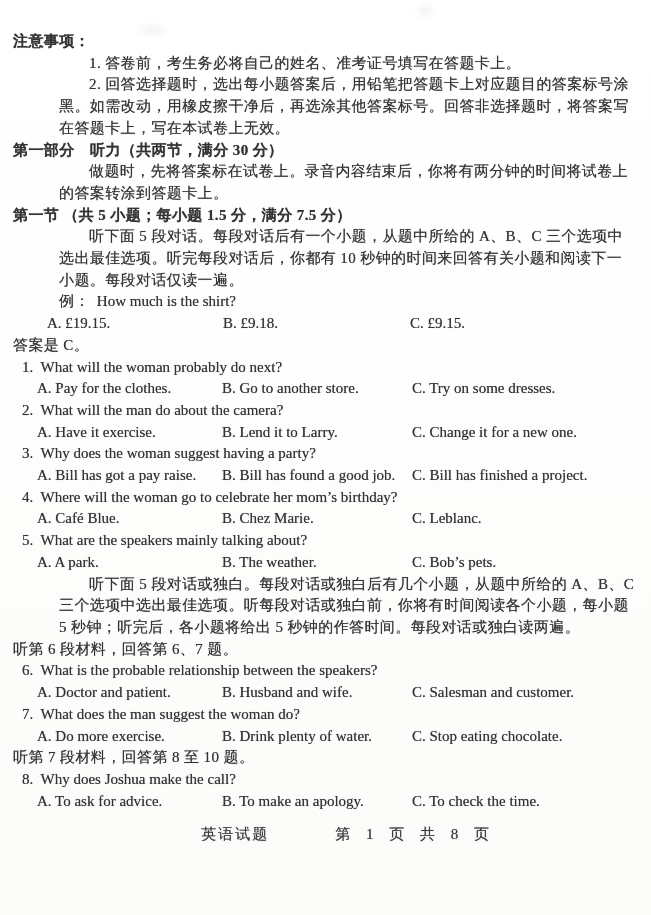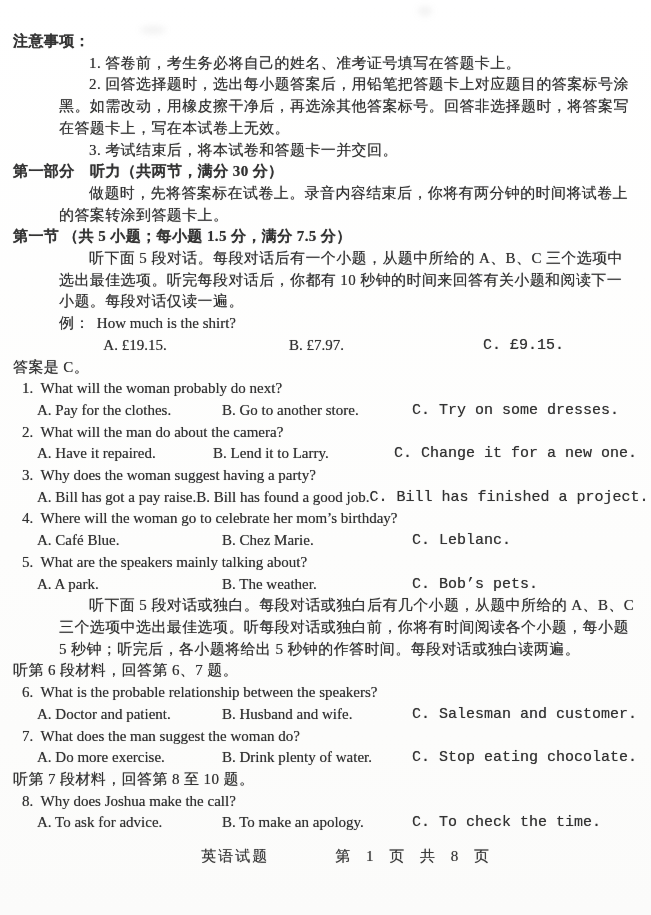--- a/index.html
+++ b/index.html
@@ -20,22 +20,22 @@
   .cn{letter-spacing:0.4px;margin-left:46px;}
   .b{font-weight:bold;}
   p,div.line{margin:0;}
   .indent{text-indent:2em;}
   .part-heading{margin-top:4px;}
   .q-line{padding-left:9px;}
   .q-num{display:inline-block;min-width:15px;}
   .opts{display:flex;padding-left:24px;}
   .opts .col-a{width:185px;white-space:nowrap;}
   .opts .col-b{width:190px;white-space:nowrap;}
-  .opts .col-c{flex:1;white-space:nowrap;font-family:Liberation Mono, monospace;}
-  .ex-opts{padding-left:34px;text-align:center;}
+  .opts .col-c{flex:1;white-space:nowrap;}
+  .ex-opts{padding-left:34px;}
   .ex-opts .col-a{width:176px;}
   .ex-opts .col-b{width:187px;}
   .ex-label{margin-right:7px;}
   .footer{display:flex;justify-content:center;gap:20px;margin-top:12px;color:#3c3c3c;}
   .footer .doc-label{letter-spacing:2px;text-align:right;}
   .footer .page-info{letter-spacing:6px;}
   .smudge{position:absolute;background:rgba(150,150,150,0.12);border-radius:50%;filter:blur(3px);}
   .s1{left:140px;top:26px;width:26px;height:8px;}
   .s2{left:418px;top:6px;width:14px;height:10px;}
 </style>
@@ -43,46 +43,45 @@
 <body>
 
 <div class="page">
 
   <span class="smudge s1"></span>
   <span class="smudge s2"></span>
 
   <div class="line cn b">注意事项：</div>
   <p class="cn indent">1. 答卷前，考生务必将自己的姓名、准考证号填写在答题卡上。</p>
   <p class="cn indent">2. 回答选择题时，选出每小题答案后，用铅笔把答题卡上对应题目的答案标号涂黑。如需改动，用橡皮擦干净后，再选涂其他答案标号。回答非选择题时，将答案写在答题卡上，写在本试卷上无效。</p>
-  <p class="cn indent">3. 考试结束后，将本试卷和答题卡一并交回。</p>
 
   <div class="line cn b part-heading">第一部分　听力（共两节，满分 30 分）</div>
   <p class="cn indent">做题时，先将答案标在试卷上。录音内容结束后，你将有两分钟的时间将试卷上的答案转涂到答题卡上。</p>
 
   <div class="line cn b">第一节 （共 5 小题；每小题 1.5 分，满分 7.5 分）</div>
   <p class="cn indent">听下面 5 段对话。每段对话后有一个小题，从题中所给的 A、B、C 三个选项中选出最佳选项。听完每段对话后，你都有 10 秒钟的时间来回答有关小题和阅读下一小题。每段对话仅读一遍。</p>
 
   <div class="line"><span class="cn ex-label">例：</span><span>How much is the shirt?</span></div>
   <div class="opts ex-opts">
     <span class="col-a">A. £19.15.</span>
-    <span class="col-b">B. £7.97.</span>
+    <span class="col-b">B. £9.18.</span>
     <span class="col-c">C. £9.15.</span>
   </div>
   <div class="line cn">答案是 C。</div>
 
   <div class="line q-line"><span class="q-num">1.</span> <span>What will the woman probably do next?</span></div>
   <div class="opts">
     <span class="col-a">A. Pay for the clothes.</span>
     <span class="col-b">B. Go to another store.</span>
     <span class="col-c">C. Try on some dresses.</span>
   </div>
 
   <div class="line q-line"><span class="q-num">2.</span> <span>What will the man do about the camera?</span></div>
   <div class="opts">
-    <span class="col-a">A. Have it repaired.</span>
+    <span class="col-a">A. Have it exercise.</span>
     <span class="col-b">B. Lend it to Larry.</span>
     <span class="col-c">C. Change it for a new one.</span>
   </div>
 
   <div class="line q-line"><span class="q-num">3.</span> <span>Why does the woman suggest having a party?</span></div>
   <div class="opts">
     <span class="col-a">A. Bill has got a pay raise.</span>
     <span class="col-b">B. Bill has found a good job.</span>
     <span class="col-c">C. Bill has finished a project.</span>
   </div>

